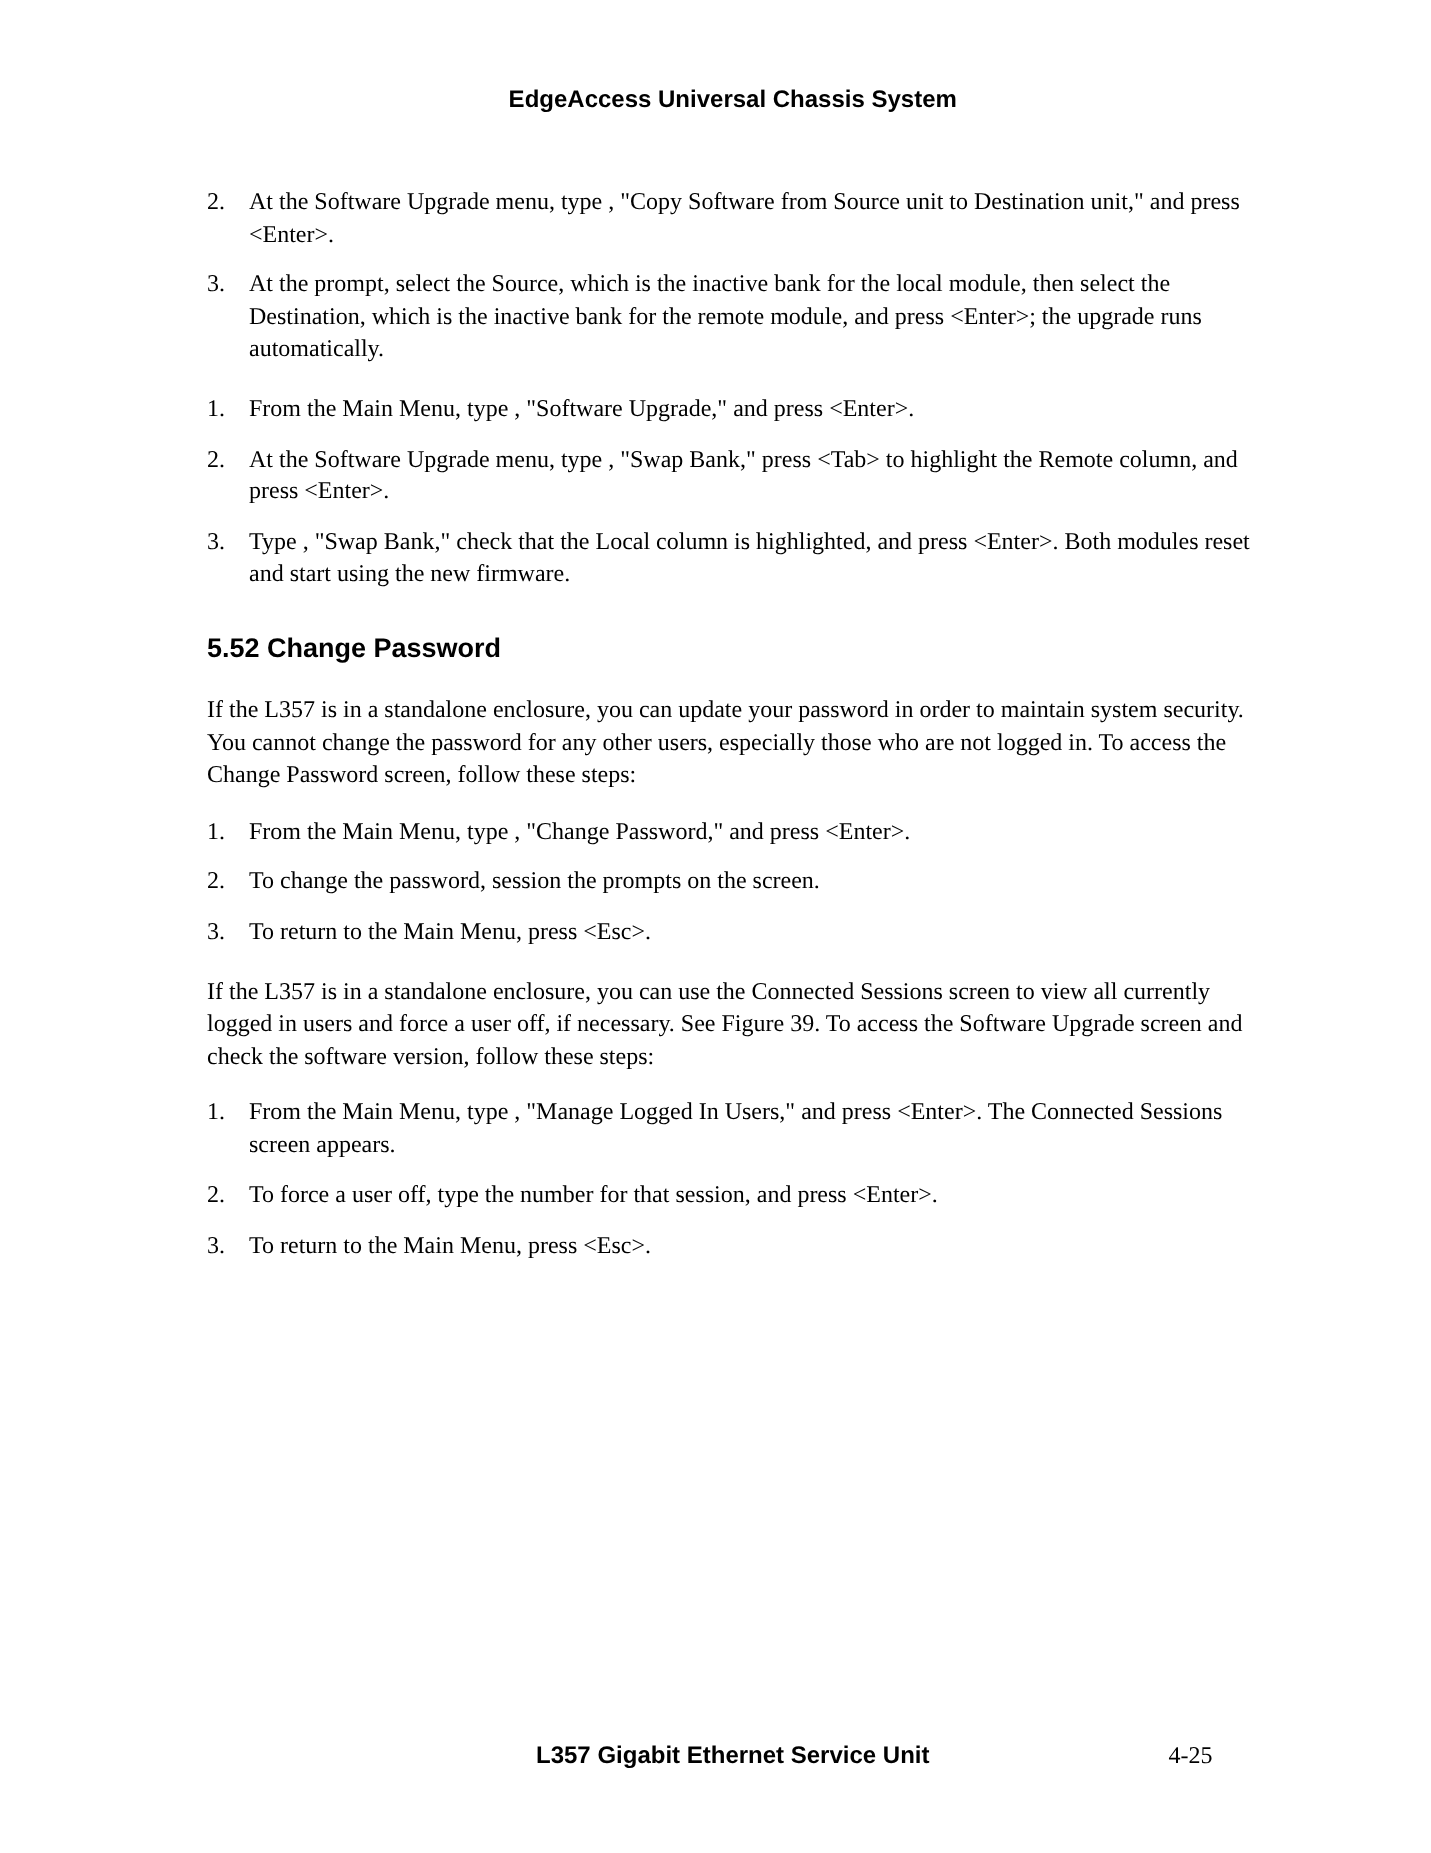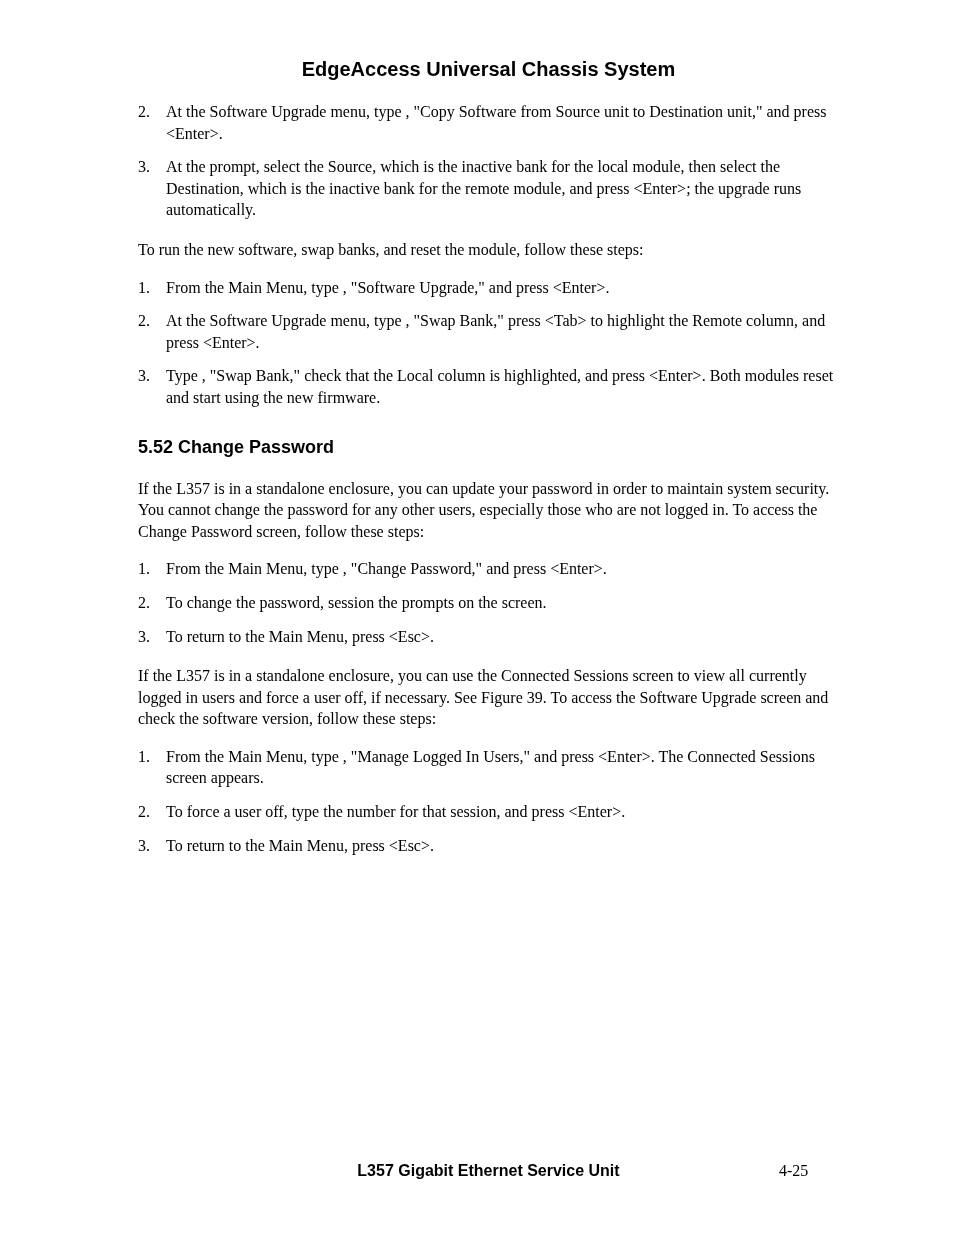--- a/index.html
+++ b/index.html
@@ -15,22 +15,22 @@
     position: relative;
   }
   .page {
     padding: 58px 115px 0 138px;
     box-sizing: border-box;
   }
   .header {
     font-family: Arial, Helvetica, sans-serif;
     font-weight: bold;
     text-align: center;
-    font-size: 20px;
-    margin-bottom: 20px;
+    font-size: 16px;
+    margin-bottom: 48px;
   }
   ol.list {
     margin: 0 0 18px 0;
     padding-left: 0;
     list-style: none;
   }
   ol.list li {
     margin-bottom: 12px;
     line-height: 1.35;
     position: relative;
@@ -87,21 +87,20 @@
 
 <div class="page">
 
   <div class="header">EdgeAccess Universal Chassis System</div>
 
   <ol class="list">
     <li><span class="num">2.</span><span>At the Software Upgrade menu, type   , "Copy Software from Source unit to Destination unit," and press &lt;Enter&gt;.</span></li>
     <li><span class="num">3.</span><span>At the prompt, select the Source, which is the inactive bank for the local module, then select the Destination, which is the inactive bank for the remote module, and press &lt;Enter&gt;; the upgrade runs automatically.</span></li>
   </ol>
 
-  <p class="body">To run the new software, swap banks, and reset the module, follow these steps:</p>
 
   <ol class="list">
     <li><span class="num">1.</span><span>From the Main Menu, type   , "Software Upgrade," and press &lt;Enter&gt;.</span></li>
     <li><span class="num">2.</span><span>At the Software Upgrade menu, type   , "Swap Bank," press &lt;Tab&gt; to highlight the Remote column, and press &lt;Enter&gt;.</span></li>
     <li><span class="num">3.</span><span>Type   , "Swap Bank," check that the Local column is highlighted, and press &lt;Enter&gt;.  Both modules reset and start using the new firmware.</span></li>
   </ol>
 
   <h2 class="section">5.52   Change Password</h2>
 
   <p class="body">If the L357 is in a standalone enclosure, you can update your password  in order to maintain system security.  You cannot change the password for any other users, especially those who are not logged in.  To access the Change Password screen, follow these steps:</p>

